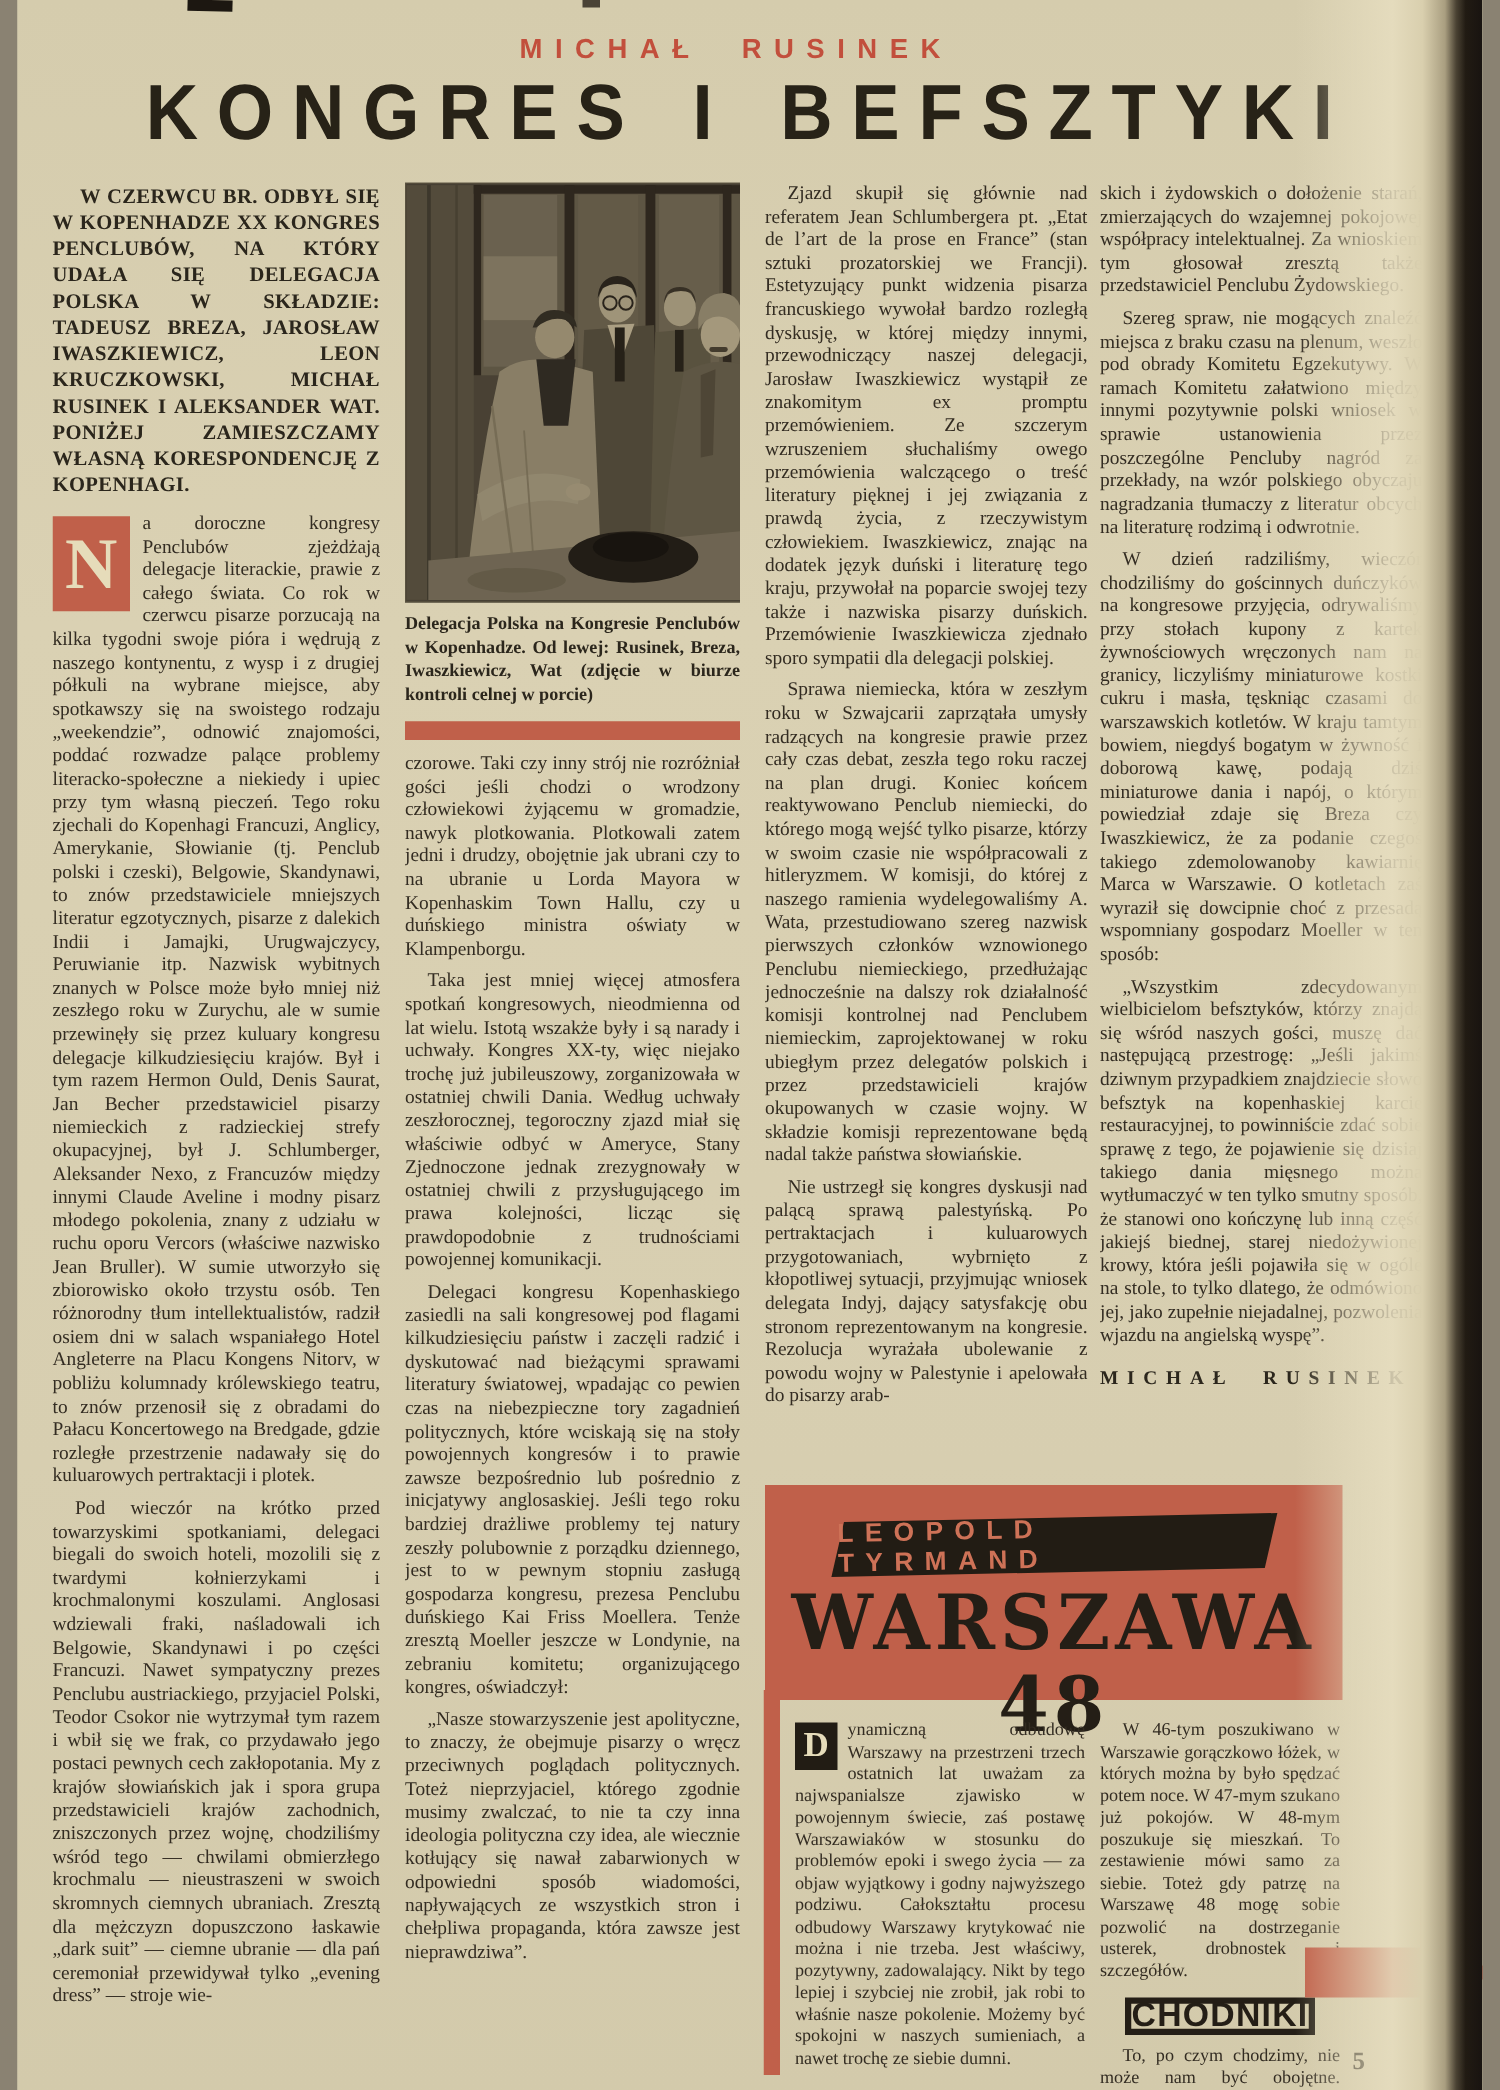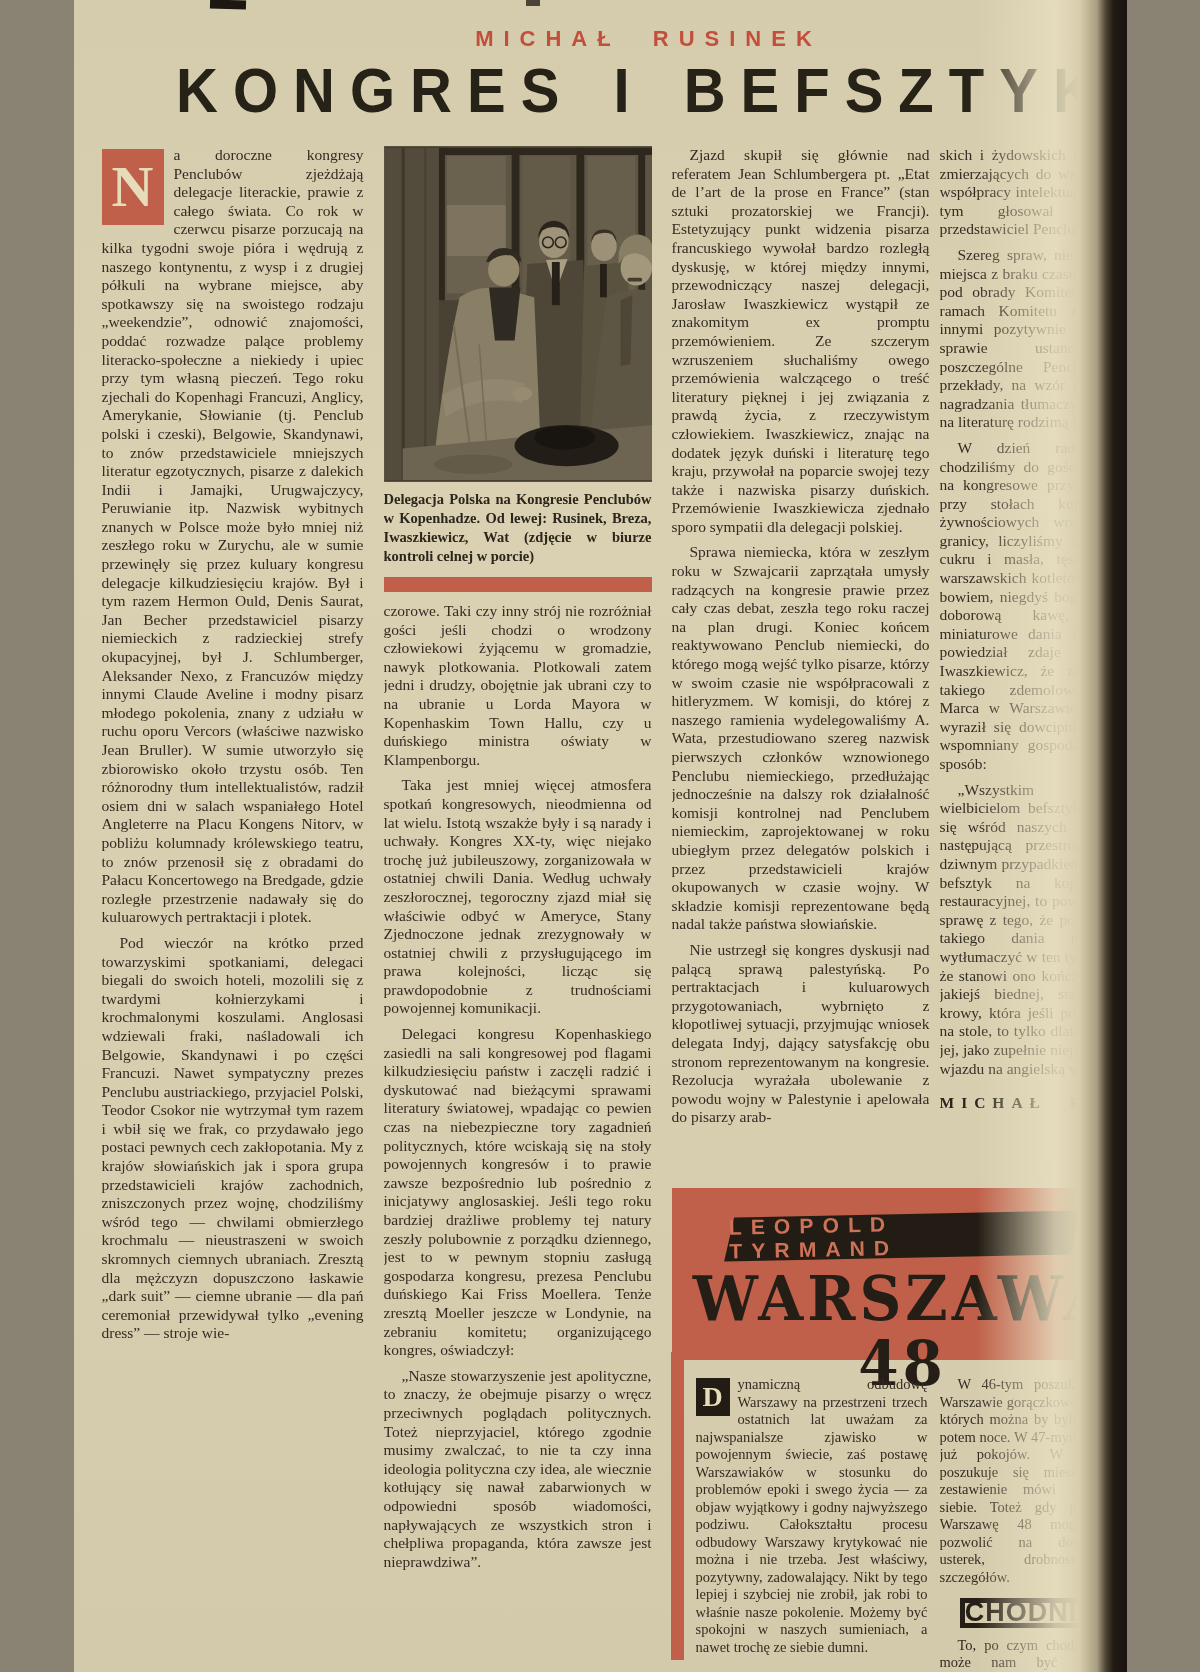--- a/index.html
+++ b/index.html
@@ -1,16 +1,16 @@
 <!DOCTYPE html>
 <html lang="pl"><head>
 <meta charset="utf-8">
 <style>
   html,body{margin:0;padding:0;background:#8a8272;}
-  .page{position:relative;width:1053px;height:1672px;margin:0 auto;overflow:hidden;
+  .page{position:relative;width:1172px;height:1672px;margin:0 auto;overflow:hidden;
         background:#d8cfb1;
         background-image:linear-gradient(180deg,#d5ccad 0%,#dad1b3 30%,#d7ceb0 70%,#d3caab 100%);
         font-family:"Liberation Serif",serif;color:#332c22;}
   
   .edge-right{position:absolute;top:0;right:0;width:150px;height:100%;pointer-events:none;
         background:linear-gradient(90deg,rgba(226,217,185,0) 0%,rgba(231,222,192,.85) 52%,#d9cfae 68%,#a99e80 80%,#4a4233 86%,#211b13 91%,#181310 100%);}
   .mark-tl{position:absolute;left:136px;top:0;width:36px;height:9px;background:#1c1711;transform:rotate(1.5deg);}
   .mark-tc{position:absolute;left:452px;top:0;width:14px;height:6px;background:#4a4336;}
   
   .author{position:absolute;top:26px;left:0;width:1150px;text-align:center;
@@ -53,20 +53,21 @@
 </style>
 </head>
 <body>
 
 <div class="page">
 
   <div class="author">MICHAŁ RUSINEK</div>
   <h1 class="headline" style="margin:0">KONGRES I BEFSZTYKI</h1>
 
   <div class="col" style="left:28px;width:262px">
+    <p class="lede">W CZERWCU BR. ODBYŁ SIĘ W KOPENHADZE XX KONGRES PENCLUBÓW, NA KTÓRY UDAŁA SIĘ DELEGACJA POLSKA W SKŁADZIE: TADEUSZ BREZA, JAROSŁAW IWASZKIEWICZ, LEON KRUCZKOWSKI, MICHAŁ RUSINEK I ALEKSANDER WAT. PONIŻEJ ZAMIESZCZAMY WŁASNĄ KORESPONDENCJĘ Z KOPENHAGI.</p>
     <p class="para cont"><span class="dc dc-n">N</span><span>a doroczne kongresy Penclubów zjeżdżają delegacje literackie, prawie z całego świata. Co rok w czerwcu pisarze porzucają na kilka tygodni swoje pióra i wędrują z naszego kontynentu, z wysp i z drugiej półkuli na wybrane miejsce, aby spotkawszy się na swoistego rodzaju „weekendzie”, odnowić znajomości, poddać rozwadze palące problemy literacko-społeczne a niekiedy i upiec przy tym własną pieczeń. Tego roku zjechali do Kopenhagi Francuzi, Anglicy, Amerykanie, Słowianie (tj. Penclub polski i czeski), Belgowie, Skandynawi, to znów przedstawiciele mniejszych literatur egzotycznych, pisarze z dalekich Indii i Jamajki, Urugwajczycy, Peruwianie itp. Nazwisk wybitnych znanych w Polsce może było mniej niż zeszłego roku w Zurychu, ale w sumie przewinęły się przez kuluary kongresu delegacje kilkudziesięciu krajów. Był i tym razem Hermon Ould, Denis Saurat, Jan Becher przedstawiciel pisarzy niemieckich z radzieckiej strefy okupacyjnej, był J. Schlumberger, Aleksander Nexo, z Francuzów między innymi Claude Aveline i modny pisarz młodego pokolenia, znany z udziału w ruchu oporu Vercors (właściwe nazwisko Jean Bruller). W sumie utworzyło się zbiorowisko około trzystu osób. Ten różnorodny tłum intellektualistów, radził osiem dni w salach wspaniałego Hotel Angleterre na Placu Kongens Nitorv, w pobliżu kolumnady królewskiego teatru, to znów przenosił się z obradami do Pałacu Koncertowego na Bredgade, gdzie rozległe przestrzenie nadawały się do kuluarowych pertraktacji i plotek.</span></p>
     <div>
         <p class="para">Pod wieczór na krótko przed towarzyskimi spotkaniami, delegaci biegali do swoich hoteli, mozolili się z twardymi kołnierzykami i krochmalonymi koszulami. Anglosasi wdziewali fraki, naśladowali ich Belgowie, Skandynawi i po części Francuzi. Nawet sympatyczny prezes Penclubu austriackiego, przyjaciel Polski, Teodor Csokor nie wytrzymał tym razem i wbił się we frak, co przydawało jego postaci pewnych cech zakłopotania. My z krajów słowiańskich jak i spora grupa przedstawicieli krajów zachodnich, zniszczonych przez wojnę, chodziliśmy wśród tego — chwilami obmierzłego krochmalu — nieustraszeni w swoich skromnych ciemnych ubraniach. Zresztą dla mężczyzn dopuszczono łaskawie „dark suit” — ciemne ubranie — dla pań ceremoniał przewidywał tylko „evening dress” — stroje wie-</p>
       </div>
   </div>
 
   <div class="col" style="left:310px;width:268px">
     <svg class="photo" viewBox="0 0 273 338" aria-hidden="true">
       <rect width="273" height="338" fill="#463f33"></rect>
       <rect x="0" y="0" width="55" height="338" fill="#514a3b"></rect>

